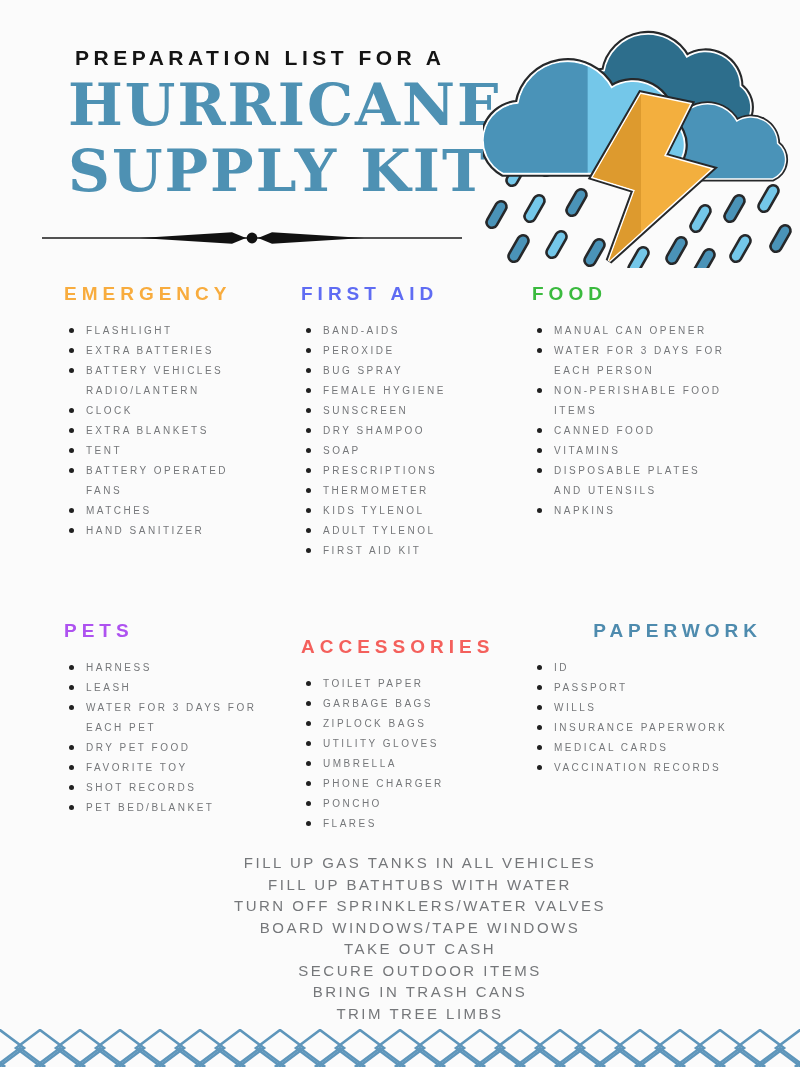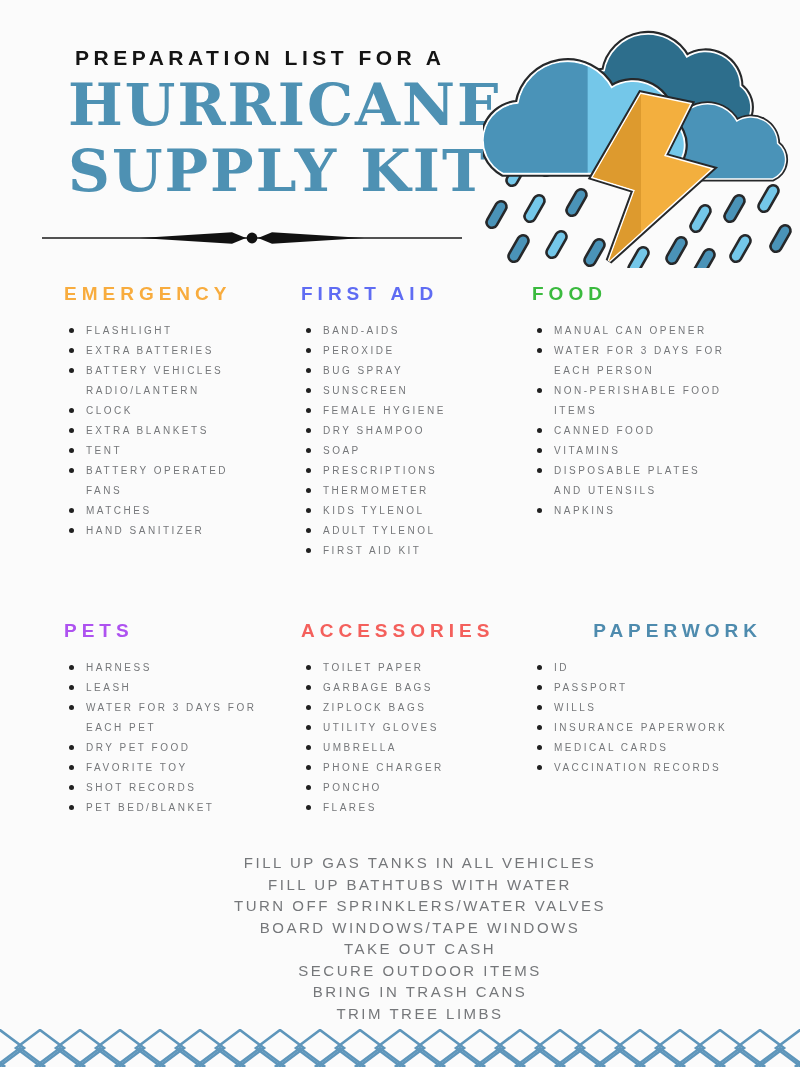--- a/index.html
+++ b/index.html
@@ -166,25 +166,25 @@
           <li>
             <span class="dot"></span>
             <span class="itxt">PEROXIDE</span>
           </li>
           <li>
             <span class="dot"></span>
             <span class="itxt">BUG SPRAY</span>
           </li>
           <li>
             <span class="dot"></span>
+            <span class="itxt">FEMALE HYGIENE</span>
+          </li>
+          <li>
+            <span class="dot"></span>
             <span class="itxt">SUNSCREEN</span>
-          </li>
-          <li>
-            <span class="dot"></span>
-            <span class="itxt">FEMALE HYGIENE</span>
           </li>
           <li>
             <span class="dot"></span>
             <span class="itxt">DRY SHAMPOO</span>
           </li>
           <li>
             <span class="dot"></span>
             <span class="itxt">SOAP</span>
           </li>
           <li>
@@ -269,21 +269,21 @@
             <span class="dot"></span>
             <span class="itxt">SHOT RECORDS</span>
           </li>
           <li>
             <span class="dot"></span>
             <span class="itxt">PET BED/BLANKET</span>
           </li>
         </ul>
       </section>
       <section class="list-section" style="left: 301px; top: 620px;">
-        <h2 style="color: rgb(244, 96, 92);">ACCESSORIES</h2>
+        <h2 style="color: rgb(244, 96, 92); margin-top: 16px;">ACCESSORIES</h2>
         <ul>
           <li>
             <span class="dot"></span>
             <span class="itxt">TOILET PAPER</span>
           </li>
           <li>
             <span class="dot"></span>
             <span class="itxt">GARBAGE BAGS</span>
           </li>
           <li>

